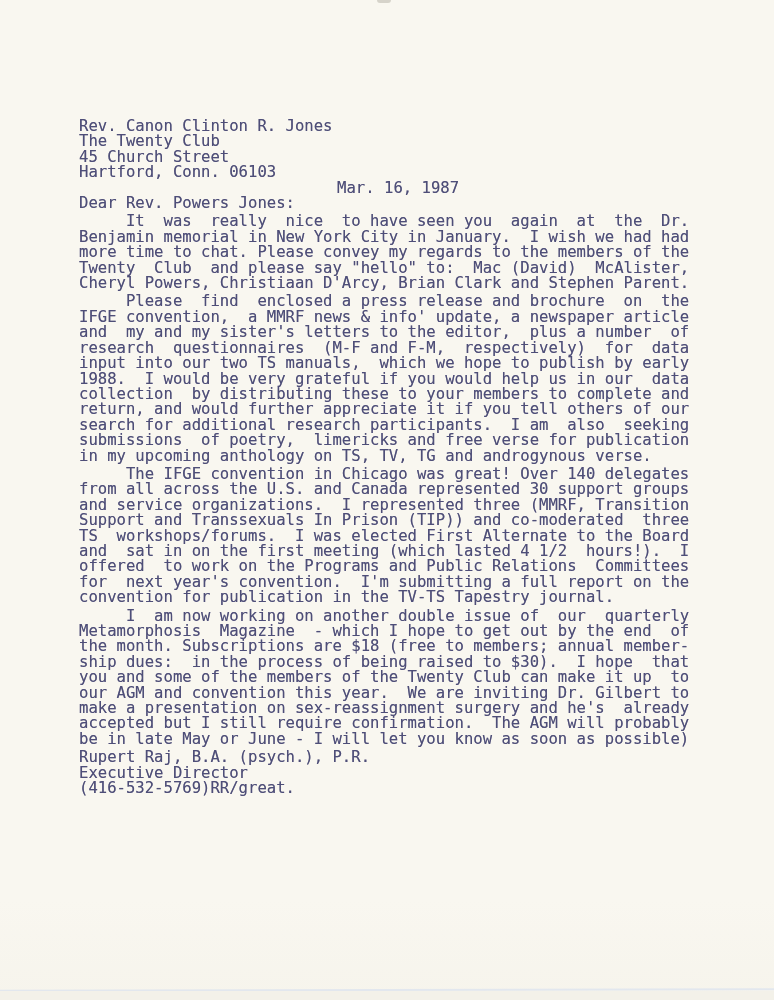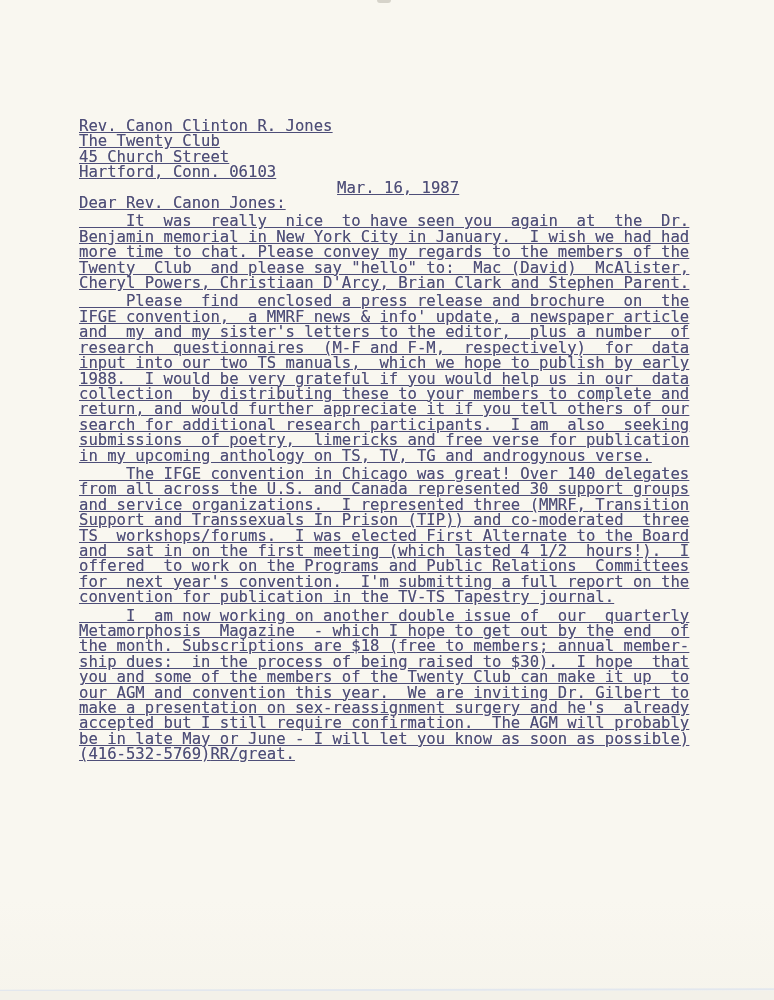--- a/index.html
+++ b/index.html
@@ -24,21 +24,20 @@
     left: 79px; top: 119px;
     color: var(--ink);
     font-size: 15.6px;
     line-height: 15.4px;
     letter-spacing: 0;
     text-shadow: 0 0 0.5px rgba(78,78,120,0.55);
   }
   .letter pre, .letter div {
     font: inherit;
     white-space: pre;
-    text-decoration: underline;
   }
   .block { margin: 0; }
   .gap-top { margin-top: 3px; }
   .date-line {
     width: calc(65ch + 28px);
     text-align: center;
   }
   .last-row {
     width: calc(65ch + 13px);
     display: flex;
@@ -73,21 +72,21 @@
   <div class="top-scan-mark"></div>
 
   <div class="letter">
     <pre class="block">Rev. Canon Clinton R. Jones
 The Twenty Club
 45 Church Street
 Hartford, Conn. 06103</pre>
 
     <div class="date-line">Mar. 16, 1987</div>
 
-    <div class="block">Dear Rev. Canon Jones:</div>
+    <div class="block">Dear Rev. Powers Jones:</div>
 
     <pre class="block gap-top">     It  was  really  nice  to have seen you  again  at  the  Dr.
 Benjamin memorial in New York City in January.  I wish we had had
 more time to chat. Please convey my regards to the members of the
 Twenty  Club  and please say "hello" to:  Mac (David)  McAlister,
 Cheryl Powers, Christiaan D'Arcy, Brian Clark and Stephen Parent.</pre>
 
     <pre class="block gap-top">     Please  find  enclosed a press release and brochure  on  the
 IFGE convention,  a MMRF news &amp; info' update, a newspaper article
 and  my and my sister's letters to the editor,  plus a number  of
@@ -114,20 +113,22 @@
 Metamorphosis  Magazine  - which I hope to get out by the end  of
 the month. Subscriptions are $18 (free to members; annual member-
 ship dues:  in the process of being raised to $30).  I hope  that
 you and some of the members of the Twenty Club can make it up  to
 our AGM and convention this year.  We are inviting Dr. Gilbert to
 make a presentation on sex-reassignment surgery and he's  already
 accepted but I still require confirmation.  The AGM will probably
 be in late May or June - I will let you know as soon as possible)</pre>
 
 
+    <pre class="block gap-top">Rupert Raj, B.A. (psych.), P.R.
+Executive Director</pre>
 
     <div class="last-row">
       <span>(416-532-5769)</span>
       <span>RR/great.</span>
     </div>
   </div>
 
   <div class="bottom-edge-line"></div>
   <div class="bottom-strip"></div>
 </div>

